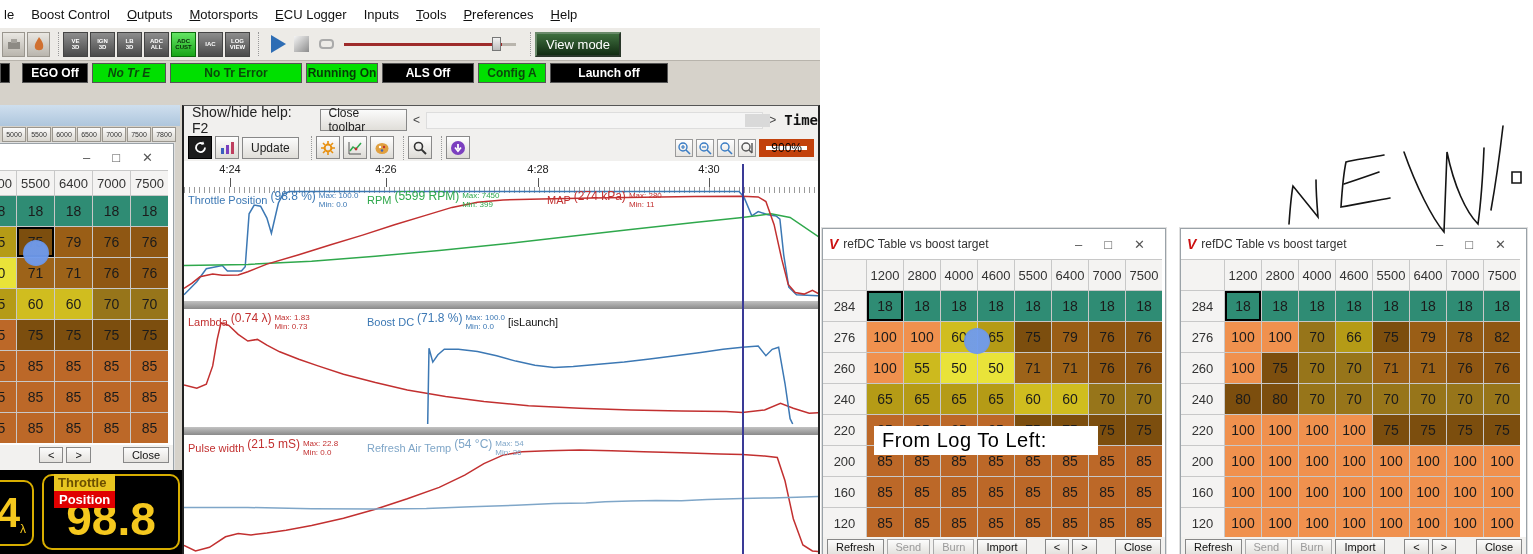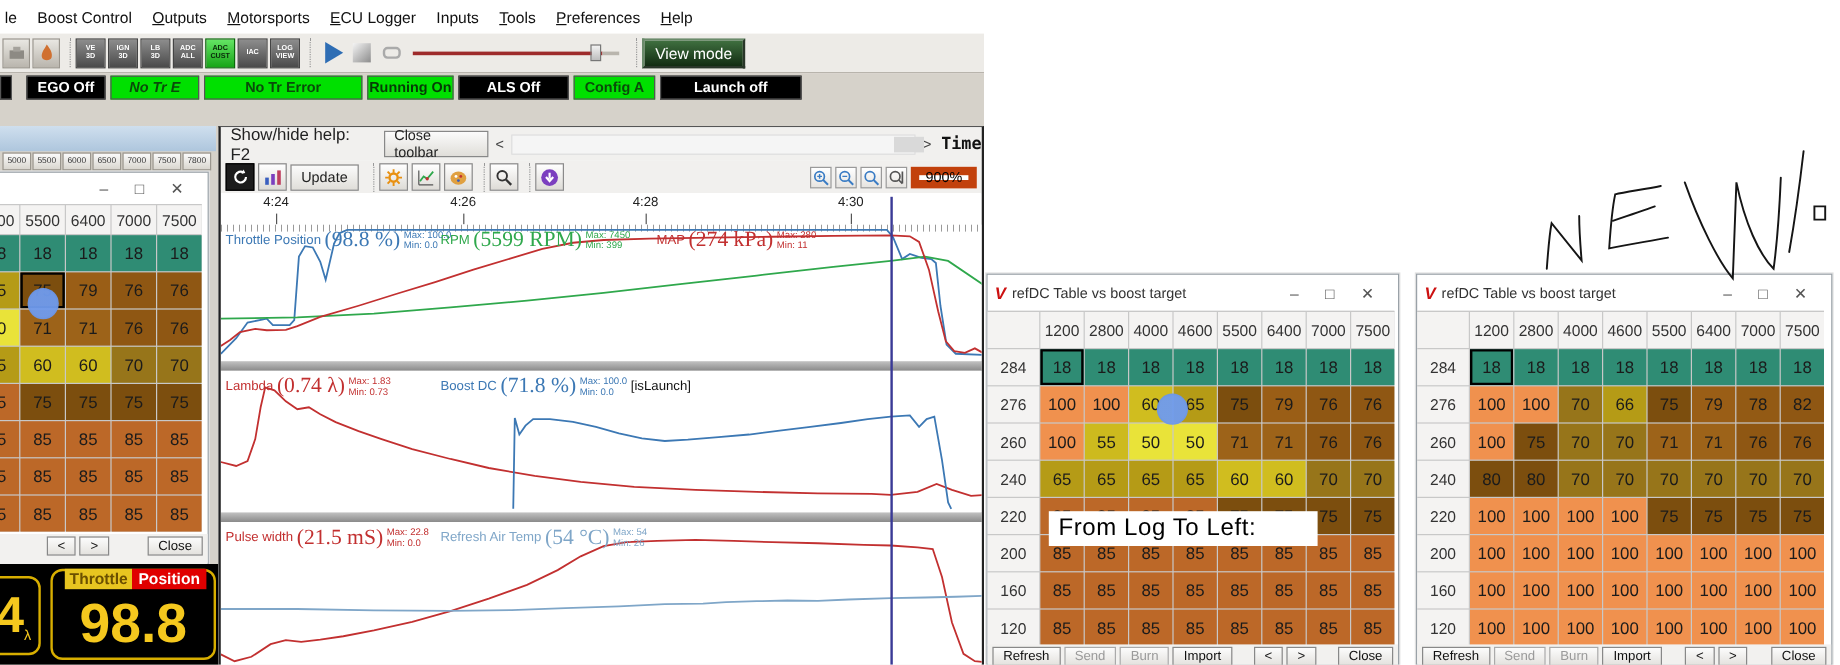--- a/index.html
+++ b/index.html
@@ -66,21 +66,21 @@
   .zbtn { width:18px; height:18px; border:1px solid #9a9a9a; background:linear-gradient(#fff,#e6e4e0); margin-right:3px; display:flex; align-items:center; justify-content:center; }
   .pct { height:18px; border:7px solid #c2410c; background:#fff; font-size:12px; padding:0 5px; display:flex; align-items:center; }
   .ruler { position:absolute; left:0; top:55px; width:100%; height:26px; background:#fff; }
   .rlab { position:absolute; top:2px; transform:translateX(-50%); font-size:11px; color:#222; }
   .rtick { position:absolute; top:17px; width:1px; height:9px; background:#555; }
   .chart { position:absolute; left:0; width:638px; background:#fff; overflow:hidden; }
   .fineticks { position:absolute; left:0; top:0; width:100%; height:6px; background-image:repeating-linear-gradient(90deg,#9a9a9a 0 1px,transparent 1px 5px); }
   .chartsep { position:absolute; left:0; width:638px; height:8px; background:linear-gradient(#c2c2c2,#8a8a8a); }
   .slabel { position:absolute; top:2px; display:flex; gap:3px; align-items:flex-start; white-space:nowrap; }
   .sname { font-size:11px; padding-top:5px; }
-  .sval { font-size:18px;font-family:Liberation Serif, serif; }
+  .sval { font-size:12px; }
   .mm { display:flex; flex-direction:column; font-size:8px; line-height:9px; padding-top:2px; }
   .sx { font-size:11px; color:#111; padding-top:5px; }
   .cursorline { position:absolute; width:2px; background:#3A3A96; }
   .bluedot { position:absolute; width:26px; height:26px; border-radius:50%; background:radial-gradient(circle,#6f9bee 60%,#5b84d8 100%); opacity:0.95; }
 
   .fromlog { position:absolute; left:874px; top:426px; width:224px; height:29px; background:#fff; color:#000; font-size:20px; display:flex; align-items:center; padding-left:8px; letter-spacing:0.5px; }
   .newsvg { position:absolute; left:1270px; top:120px; pointer-events:none; }
 </style>
 </head>
 <body>
@@ -241,21 +241,21 @@
         <div class="fbtn">Close</div>
       </div>
   </div>
 
   <div class="gaugepanel">
     <div class="gbox" style="left:-70px; top:10px; width:104px; height:66px; display:flex; align-items:center; justify-content:flex-end; padding-right:6px;">
       <span class="gval" style="font-size:42px;">74</span>
       <span style="color:#F5C81E; font-size:12px; align-self:flex-end; padding-bottom:8px;">λ</span>
     </div>
     <div class="gbox" style="left:42px; top:4px; width:138px; height:76px;">
-      <div style="position:absolute; left:10px; top:-2px; display:flex; font-size:13px;">
+      <div style="position:absolute; left:10px; top:-2px; display:flex; font-size:13px;flex-direction:column;">
         <span class="chipA" style="padding:1px 4px;">Throttle</span>
         <span class="chipB" style="padding:1px 5px;">Position</span>
       </div>
       <div class="gval" style="font-size:46px; text-align:center; margin-top:16px;">98.8</div>
     </div>
   </div>
 
   <div class="logwin">
     <div class="helprow">
       <span style="padding:0 10px 0 8px;">Show/hide help: F2</span>

